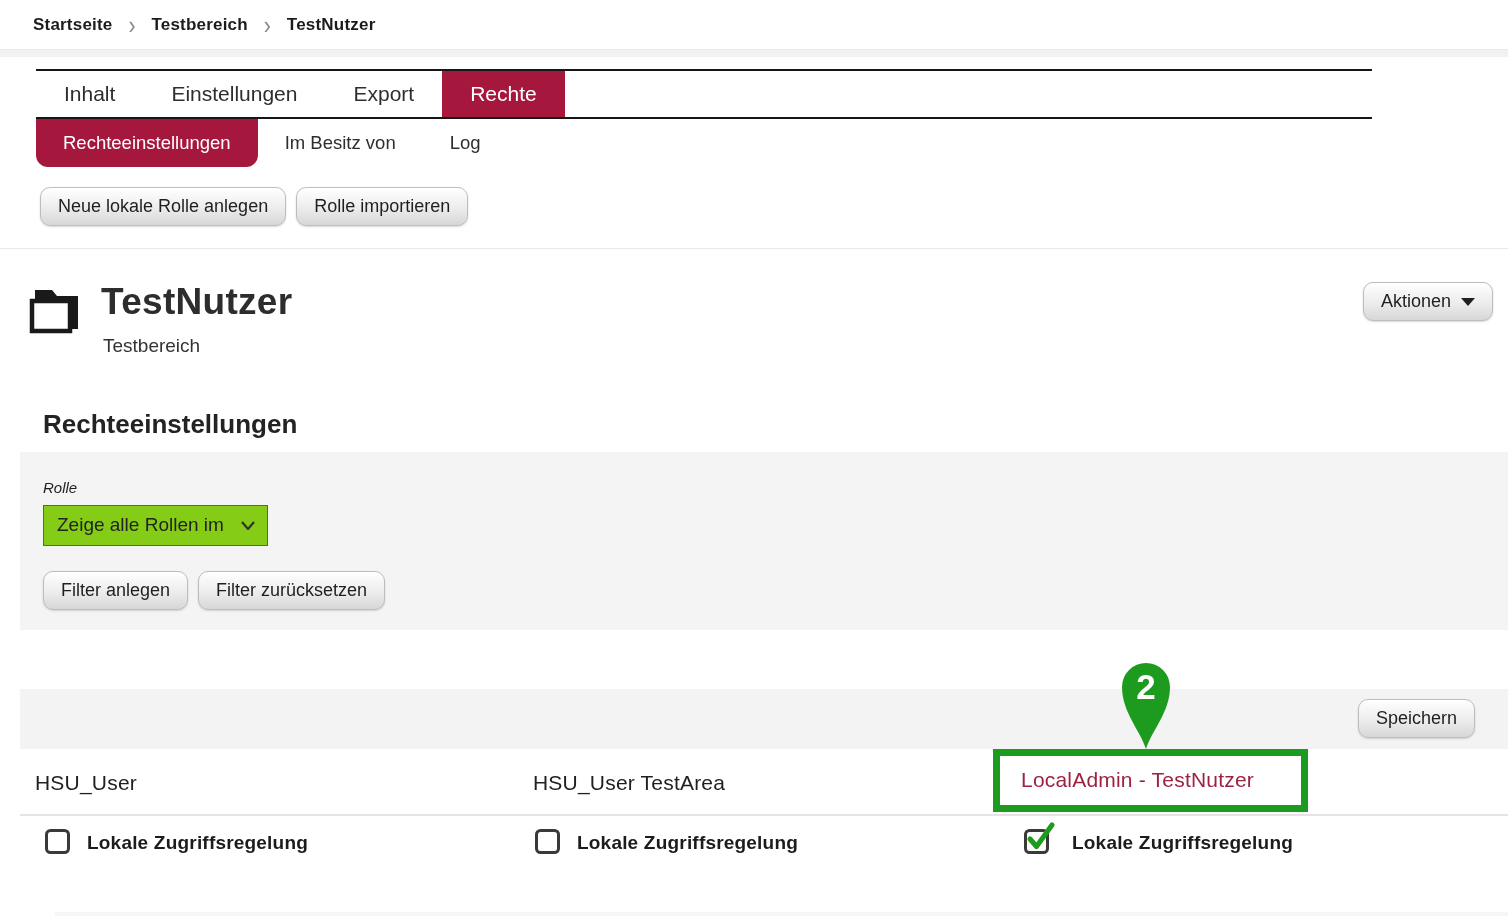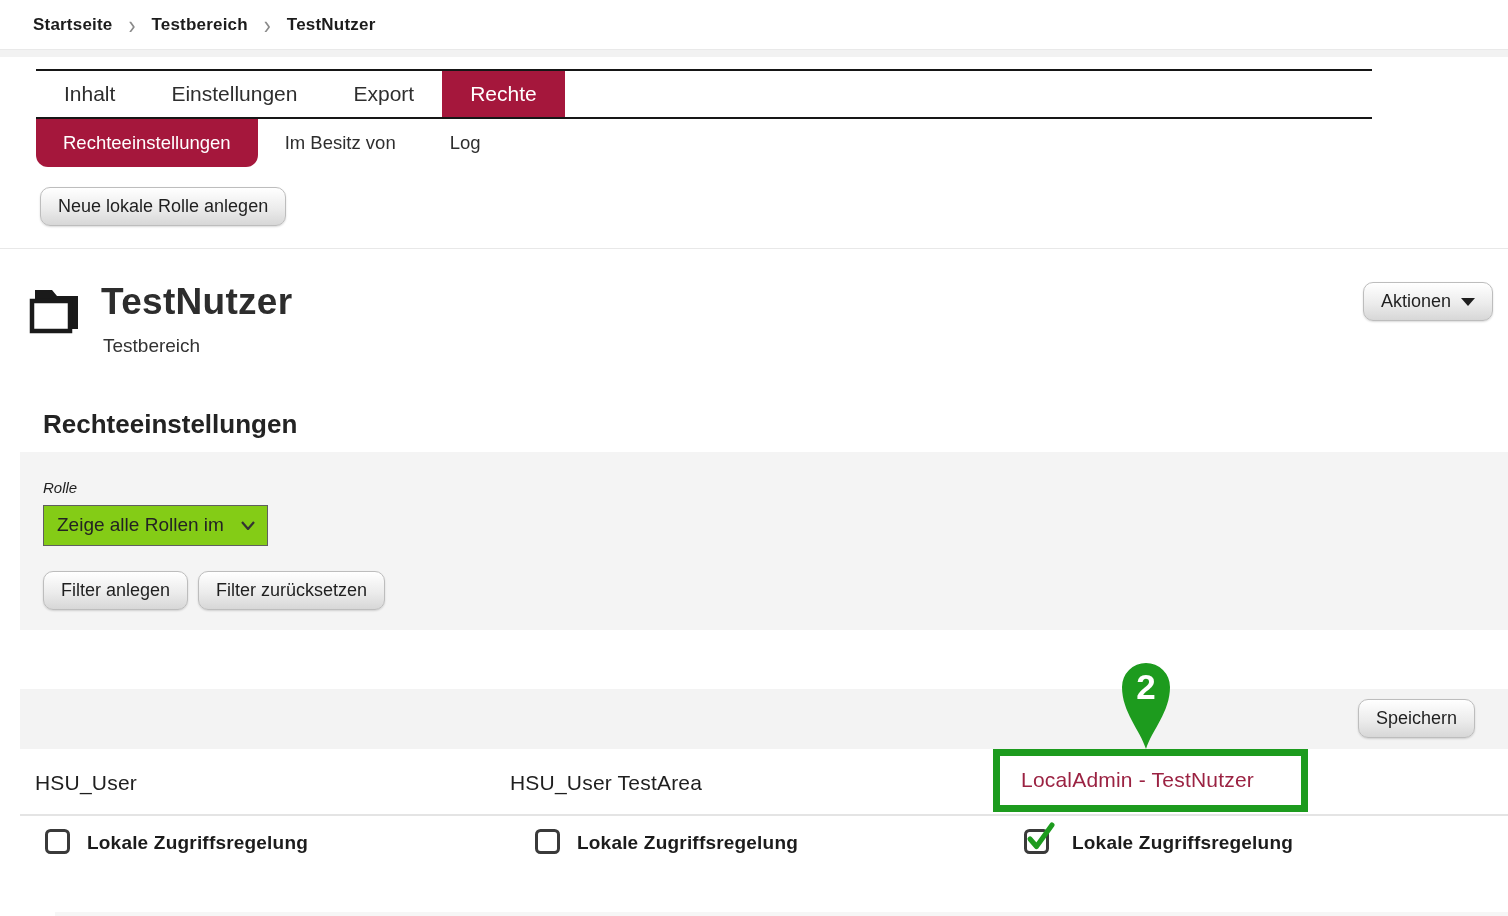--- a/index.html
+++ b/index.html
@@ -55,21 +55,21 @@
   .filter-btns { margin-top:25px; display:flex; gap:10px; }
 
   
   .rights-table { position:relative; margin-top:59px; }
   .toolbar-band { margin-left:20px; height:60px; background:#f3f3f3; position:relative; }
   .save-btn { position:absolute; right:33px; top:10px; }
   .pin-badge { position:absolute; left:1117px; top:-30px; z-index:3; }
 
   .header-row { position:relative; height:65px; }
   .header-row .col-head { position:absolute; top:22px; font-size:21px; color:#1f1f1f; letter-spacing:.2px; }
-  .col-head.c1 { left:35px; } .col-head.c2 { left:510px; }
+  .col-head.c1 { left:35px; } .col-head.c2 { left:533px; }
   .hl-box { position:absolute; left:993px; top:0; width:315px; height:63px;
             border:7px solid #1d9b1e; background:#fff; display:flex; align-items:center;
             padding-left:21px; z-index:2; }
   .hl-link { font-size:21px; color:#9b2242; cursor:pointer; letter-spacing:.2px; }
   .header-divider { margin-left:20px; border-bottom:2px solid #e4e4e4; }
 
   .checkbox-row { position:relative; height:60px; margin-top:12px; }
   .perm-cell { position:absolute; display:flex; align-items:flex-start; gap:15px; cursor:pointer; }
   .perm-cell.p1 { left:44px; } .perm-cell.p2 { left:534px; } .perm-cell.p3 { left:1023px; top:-8px; }
   .perm-label { font-size:19px; font-weight:700; color:#1c1c1c; margin-top:4px; letter-spacing:.2px; }
@@ -99,20 +99,21 @@
     </div>
     <div class="subtabs-row">
       <div class="subtab active">Rechteeinstellungen</div>
       <div class="subtab">Im Besitz von</div>
       <div class="subtab">Log</div>
     </div>
   </div>
 
   <div class="cmd-row">
     <button class="btn">Neue lokale Rolle anlegen</button>
+    <button class="btn">Rolle importieren</button>
   </div>
 </div>
 
 <div class="obj-header">
   <div class="obj-title-block">
     <svg class="obj-icon" viewBox="0 0 56 50">
       <path d="M7 5 h17 l5 6 h21 v33 h-43 z" fill="#1a1a1a"></path>
       <rect x="4" y="16" width="38" height="30" fill="#ffffff" stroke="#1a1a1a" stroke-width="4.5"></rect>
     </svg>
     <div class="obj-texts">

